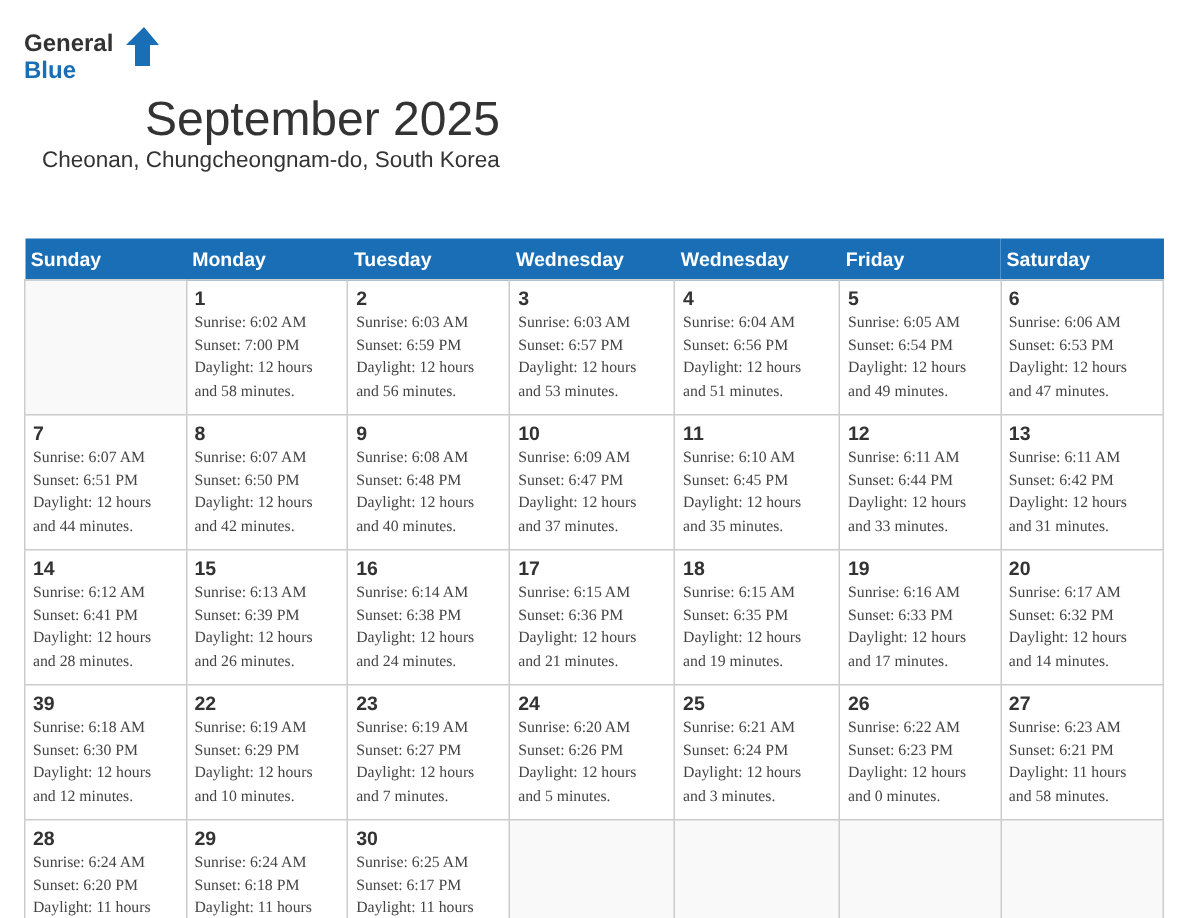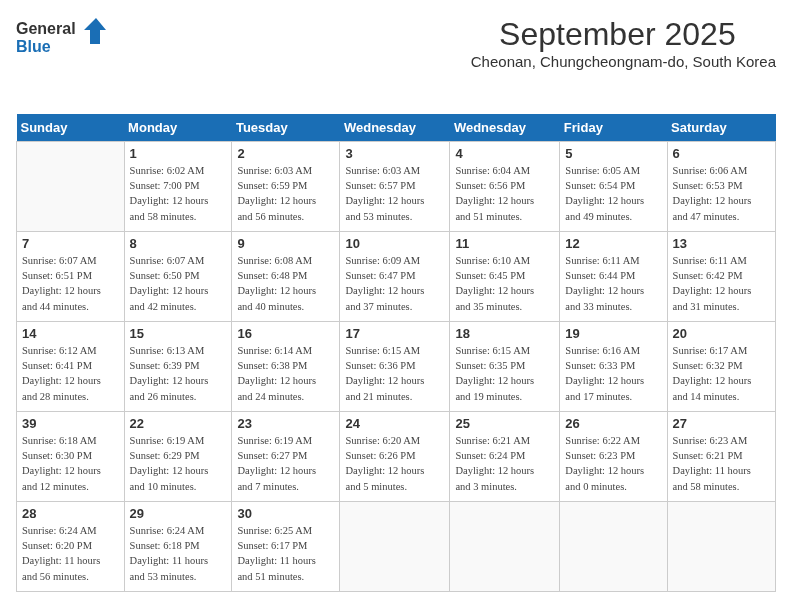--- a/index.html
+++ b/index.html
@@ -8,28 +8,29 @@
       background: #fff;
       width: 792px;
       min-height: 612px;
       padding: 16px;
     }
     .header-area {
       display: flex;
       align-items: flex-start;
       justify-content: space-between;
       margin-bottom: 4px;
+      flex-direction: column;
     }
     .logo {
       display: flex;
       align-items: center;
       gap: 2px;
     }
     .title-area {
-      text-align: center;
+      text-align: right;
     }
     .month-title {
       font-size: 32px;
       font-weight: normal;
       color: #333;
     }
     .subtitle {
       font-size: 15px;
       color: #333;
       margin-left: 12px;

